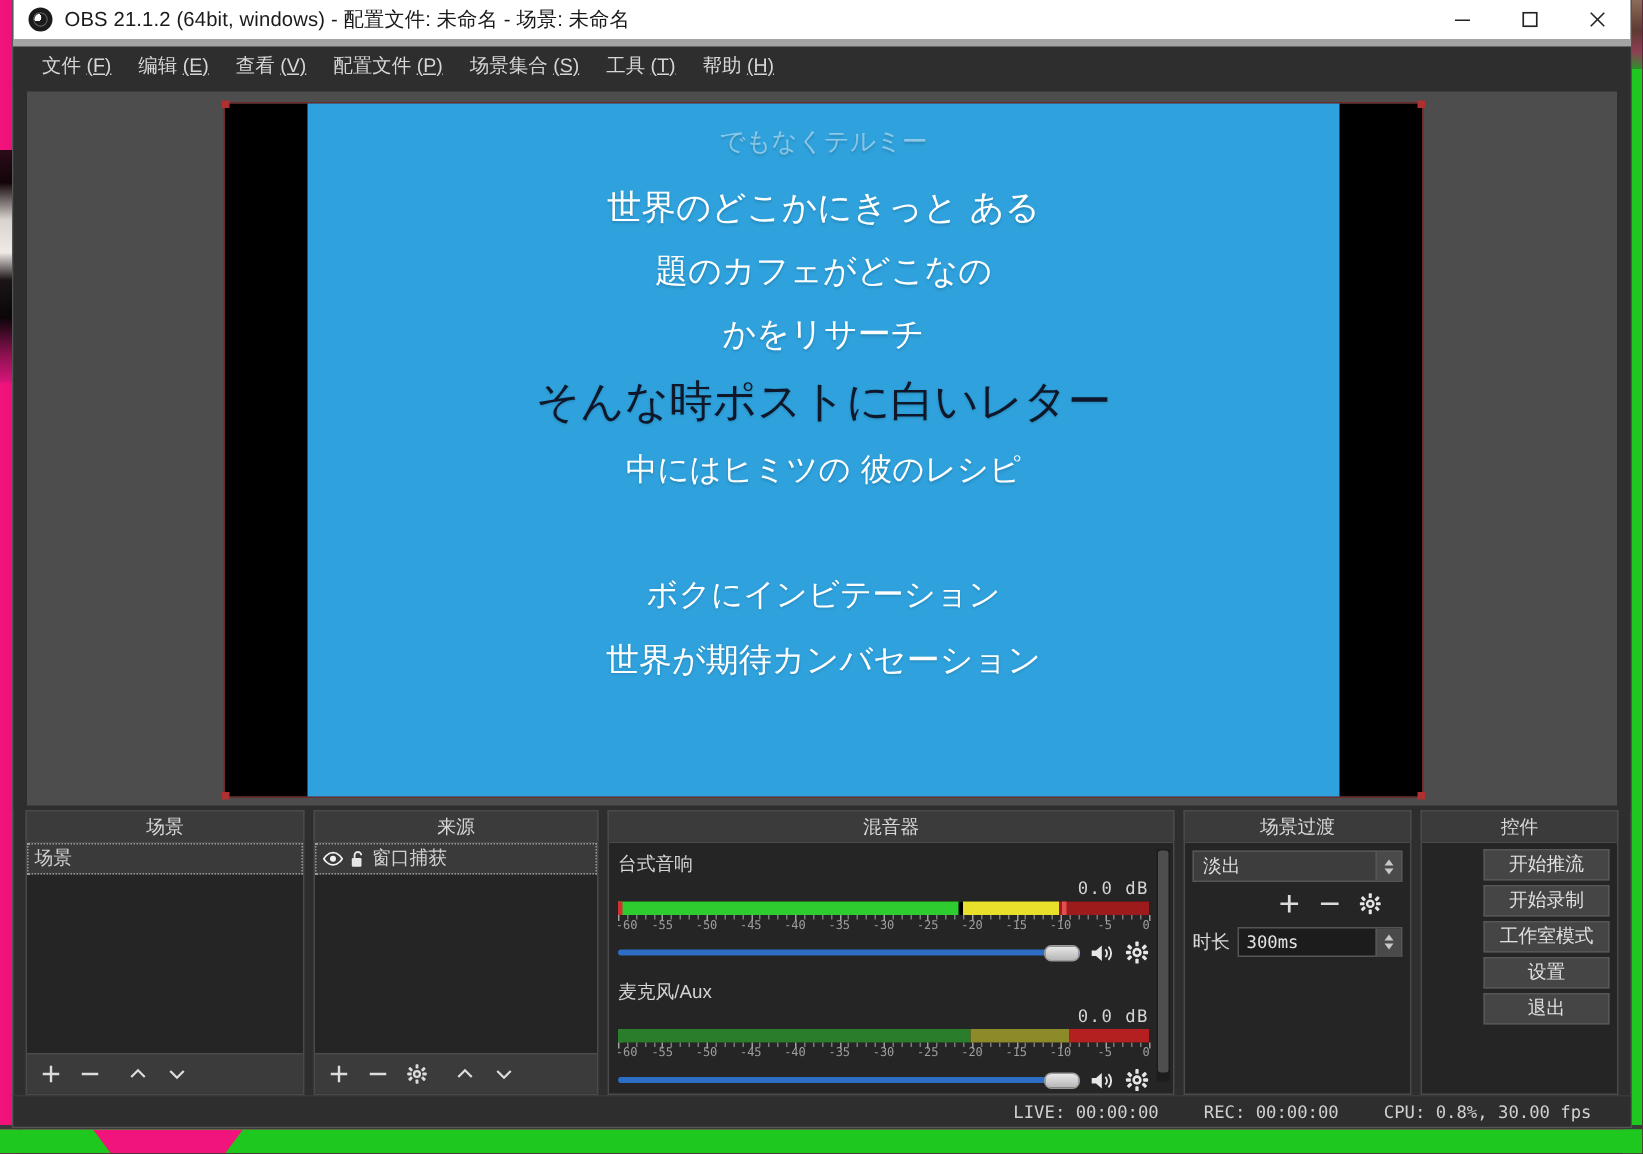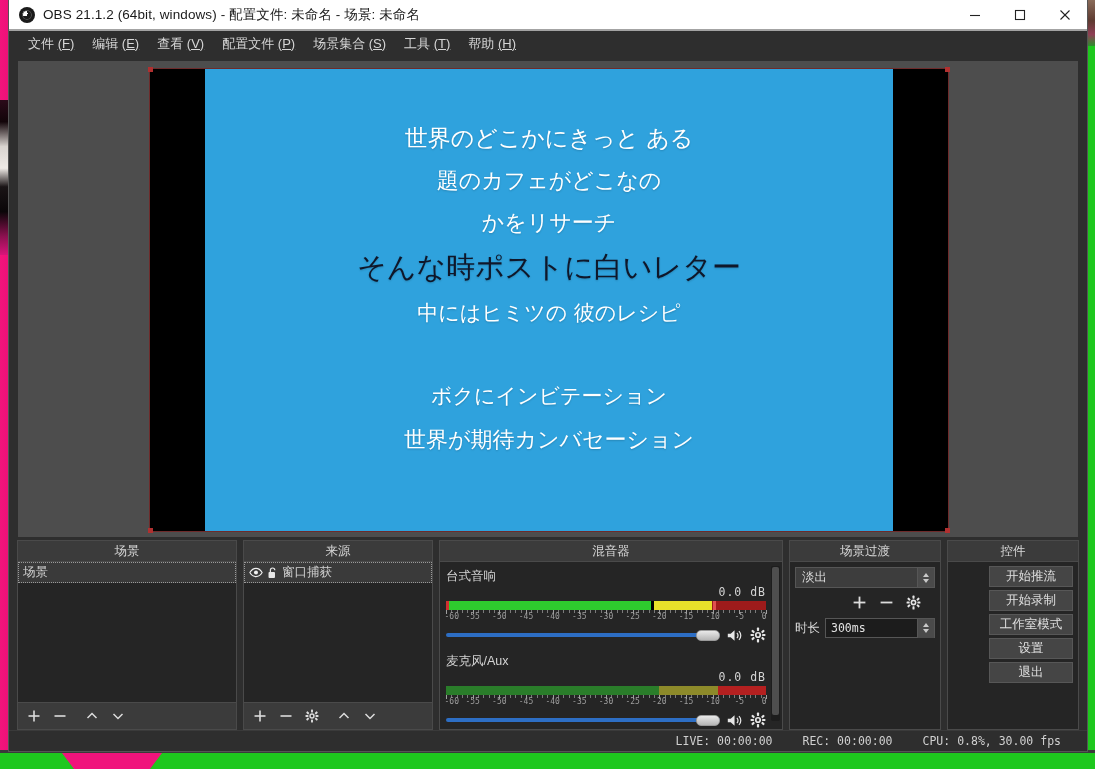--- a/index.html
+++ b/index.html
@@ -82,21 +82,21 @@
     border-top: none;
     box-sizing: border-box;
     display: flex;
     flex-direction: column;
   }
 
   
   #titlebar {
     height: 31px;
     background: #ffffff;
-    border-bottom: 2px solid #a3a3a3;
+    border-bottom: 5px solid #a3a3a3;
     display: flex;
     align-items: center;
     flex: none;
     box-sizing: border-box;
   }
   #app-icon {
     width: 16px; height: 16px;
     margin-left: 10px; margin-right: 8px;
     border-radius: 50%;
     background: #1b1b1b;
@@ -268,21 +268,21 @@
   .tb-btn {
     width: 24px; height: 22px;
     display: flex;
     align-items: center;
     justify-content: center;
     color: #dcdcdc;
   }
   .tb-btn.sp { margin-left: 6px; }
 
   
-  #dock-scenes  { width: 220px; font-family: Liberation Mono, monospace; }
+  #dock-scenes  { width: 186px; font-family: Liberation Mono, monospace; }
   #dock-sources { width: 190px; }
   #dock-mixer   { flex: 1 1 auto; }
   #dock-trans   { width: 152px; }
   #dock-ctrl    { width: 132px; }
 
   
   #mixer-body {
     position: relative;
     padding: 6px 0 0 0;
     overflow: hidden;
@@ -527,20 +527,21 @@
     <div class="menu-item"><span>配置文件</span> <u>(P)</u></div>
     <div class="menu-item"><span>场景集合</span> <u>(S)</u></div>
     <div class="menu-item"><span>工具</span> <u>(T)</u></div>
     <div class="menu-item"><span>帮助</span> <u>(H)</u></div>
   </div>
 
   <div id="preview-wrap">
     <div id="preview">
       <div id="canvas-area">
         <div id="video-region">
+            <div class="lyric dim" style="top: 14px; font-size: 17px;">でもなくテルミー</div>
             <div class="lyric" style="top: 54px; font-size: 23px;">世界のどこかにきっと ある</div>
             <div class="lyric" style="top: 97px; font-size: 22px;">題のカフェがどこなの</div>
             <div class="lyric" style="top: 139px; font-size: 22px;">かをリサーチ</div>
             <div class="lyric hl" style="top: 179px; font-size: 29px;">そんな時ポストに白いレター</div>
             <div class="lyric" style="top: 230px; font-size: 21px;">中にはヒミツの 彼のレシピ</div>
             <div class="lyric" style="top: 313px; font-size: 21px;">ボクにインビテーション</div>
             <div class="lyric" style="top: 356px; font-size: 22px;">世界が期待カンバセーション</div>
           </div>
         <div class="sel-handle" style="left:-2px;top:-2px"></div>
         <div class="sel-handle" style="right:-2px;top:-2px"></div>

